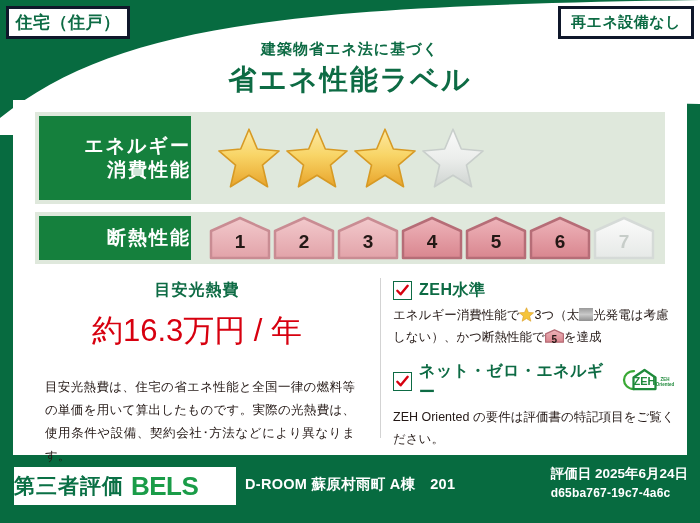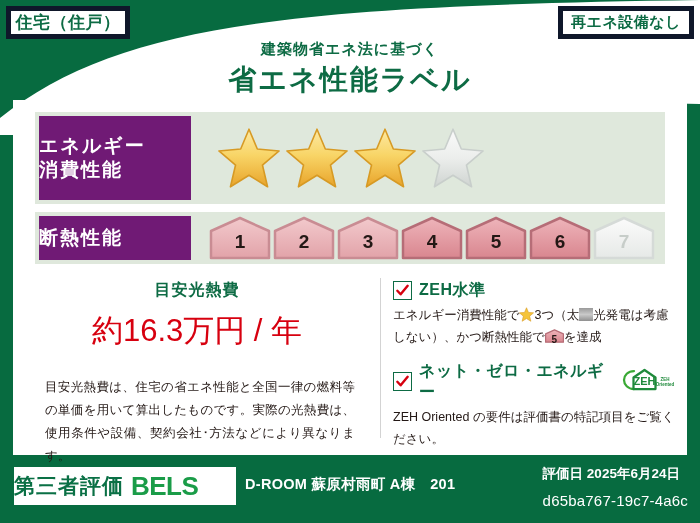--- a/index.html
+++ b/index.html
@@ -11,21 +11,21 @@
   #label {
     position: relative;
     width: 700px; height: 523px;
     background: #076b40;
   }
 
   
   .tag {
     position: absolute;
     background: #ffffff;
-    border: 5px solid #0f172a;
+    border: 3px solid #0f172a;
     color: #0d6b44;
     font-weight: bold;
     display: flex; align-items: center; justify-content: center;
     letter-spacing: 0.5px;
     z-index: 40;
   }
   #tag-dwelling { left: 6px; top: 6px; width: 124px; height: 33px; font-size: 17px; }
   #tag-renewable { right: 6px; top: 6px; width: 136px; height: 33px; font-size: 15px; }
 
   
@@ -63,25 +63,25 @@
     left: 22px;
     width: 630px;
     background: #dfe8dc;
     display: flex;
     align-items: center;
   }
   #row-energy { top: 12px; height: 92px; }
   #row-insulation { top: 112px; height: 52px; }
 
   .perf-key {
-    background: #701a75;
+    background: #15803d;
     color: #fff;
     font-weight: bold;
     display: flex; flex-direction: column;
-    align-items: flex-start; justify-content: center;
+    align-items: flex-end; justify-content: center;
     text-align: center;
     letter-spacing: 2px;
     flex: 0 0 auto;
   }
   #key-energy { width: 152px; height: 84px; margin-left: 4px; font-size: 19px; line-height: 1.25; }
   #key-insulation { width: 152px; height: 44px; margin-left: 4px; font-size: 19px; }
 
   
   #stars { display: flex; align-items: center; gap: 4px; margin-left: 26px; }
   .star { width: 64px; height: 62px; display: block; }
@@ -166,21 +166,21 @@
   #building {
     position: absolute; left: 245px; top: 18px;
     color: #ffffff; font-size: 14.5px; font-weight: bold; letter-spacing: 0.3px;
     white-space: pre;
   }
   #meta {
     position: absolute; right: 12px; top: 8px;
     color: #ffffff;
   }
   #eval-date { font-size: 13.5px; font-weight: bold; }
-  #doc-id { font-size: 15px; margin-top: 9px; letter-spacing: 0.2px; }
+  #doc-id { font-size: 12px; margin-top: 3px; letter-spacing: 0.2px; font-weight: bold; }
 </style>
 </head>
 <body>
 
 <div id="label">
 
   <svg class="curve" viewBox="0 0 700 135" preserveAspectRatio="none">
     <path d="M0,135 L0,118 C120,22 300,6 700,0 L700,104 C380,96 180,110 36,135 Z" fill="#ffffff"></path>
   </svg>
 

